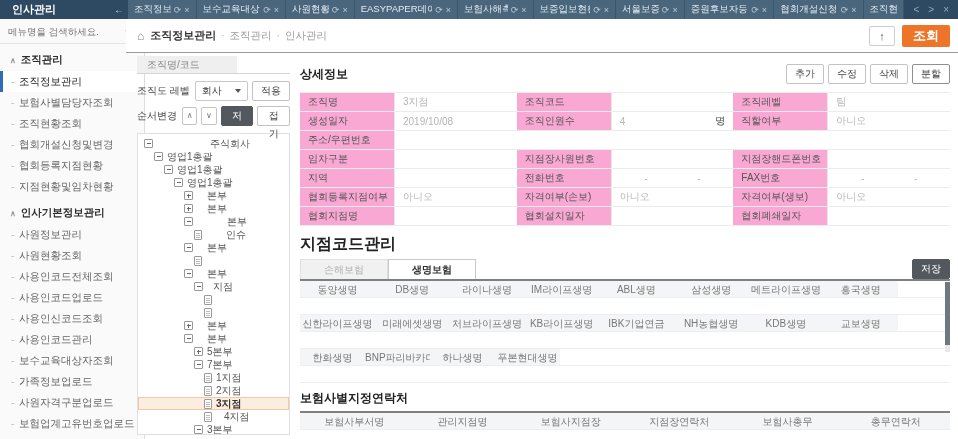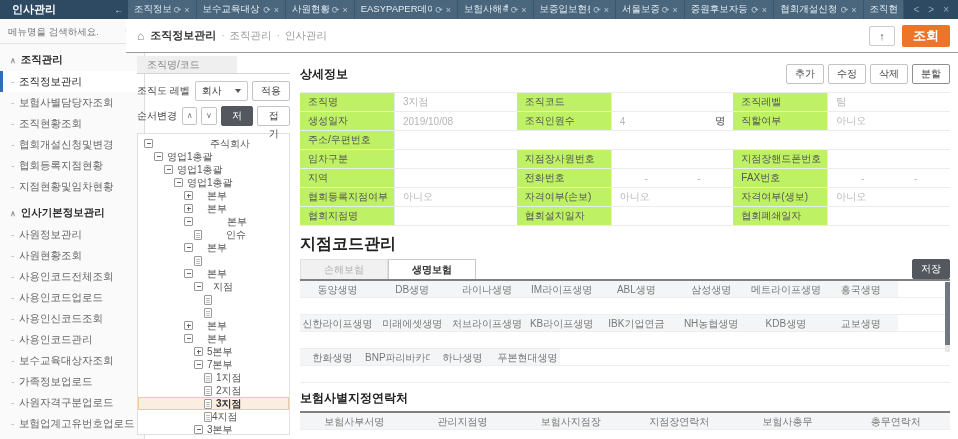--- a/index.html
+++ b/index.html
@@ -89,21 +89,21 @@
     border-radius:1px; background:#fff; position:relative; }
   .dico::before { content:""; position:absolute; left:1px; right:1px; top:2px;
     height:1px; background:#bbb; box-shadow:0 2px 0 #bbb, 0 4px 0 #bbb; }
   
   .details { position:absolute; left:300px; top:56px; width:650px; bottom:0; }
   .sec1 { display:flex; align-items:center; height:24px; margin-top:6px; }
   .sec-title { font-weight:bold; font-size:12px; color:#222; }
   .sec-actions { margin-left:auto; display:flex; gap:4px; }
   .dtable { margin-top:6px; border-top:1px solid #ececec; }
   .drow { display:flex; height:19px; border-bottom:1px solid #ececec; align-items:stretch; }
-  .dlabel { width:95px; flex:none; background:#bef264; color:#555; font-size:10px;
+  .dlabel { width:95px; flex:none; background:#f9a8d4; color:#555; font-size:10px;
     line-height:18px; padding-left:8px; border-right:1px solid #e7e7e7; }
   .dval { flex:1; display:flex; align-items:center; padding:0 8px;
     font-size:10px; color:#b5b5b5; min-width:0; }
   .vtext { flex:1; overflow:hidden; white-space:nowrap; }
   .vunit { flex:none; color:#444; }
   .dval.dashes { justify-content:space-around; }
   .sec2-title { margin-top:8px; font-weight:bold; font-size:16px; color:#222; }
   .instabs { display:flex; align-items:flex-end; margin-top:4px; height:20px; }
   .instab { width:88px; height:20px; line-height:19px; text-align:center; font-size:10px; }
   .instab.inactive { background:#f1f1f1; border:1px solid #e0e0e0; border-bottom:0; color:#b0b0b0; }
@@ -332,21 +332,21 @@
         <div class="tnode" style="padding-left: 66px;">
           <span class="dico"></span>
           <span class="tlab" style="margin-left: 4px;">2지점</span>
         </div>
         <div class="tnode sel" style="padding-left: 66px;">
           <span class="dico"></span>
           <span class="tlab" style="margin-left: 4px;">3지점</span>
         </div>
         <div class="tnode" style="padding-left: 66px;">
           <span class="dico"></span>
-          <span class="tlab" style="margin-left: 0;">4지점</span>
+          <span class="tlab" style="margin-left: 12px;">4지점</span>
         </div>
         <div class="tnode" style="padding-left: 56px;">
           <span class="nico m"></span>
           <span class="tlab" style="margin-left: 4px;">3본부</span>
         </div>
       </div>
   </div>
 
   <div class="details">
     <div class="sec1">

